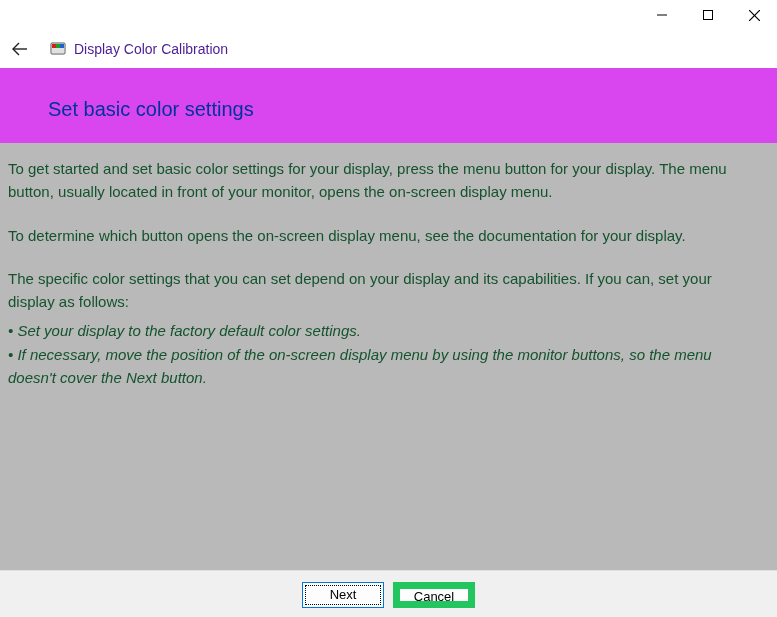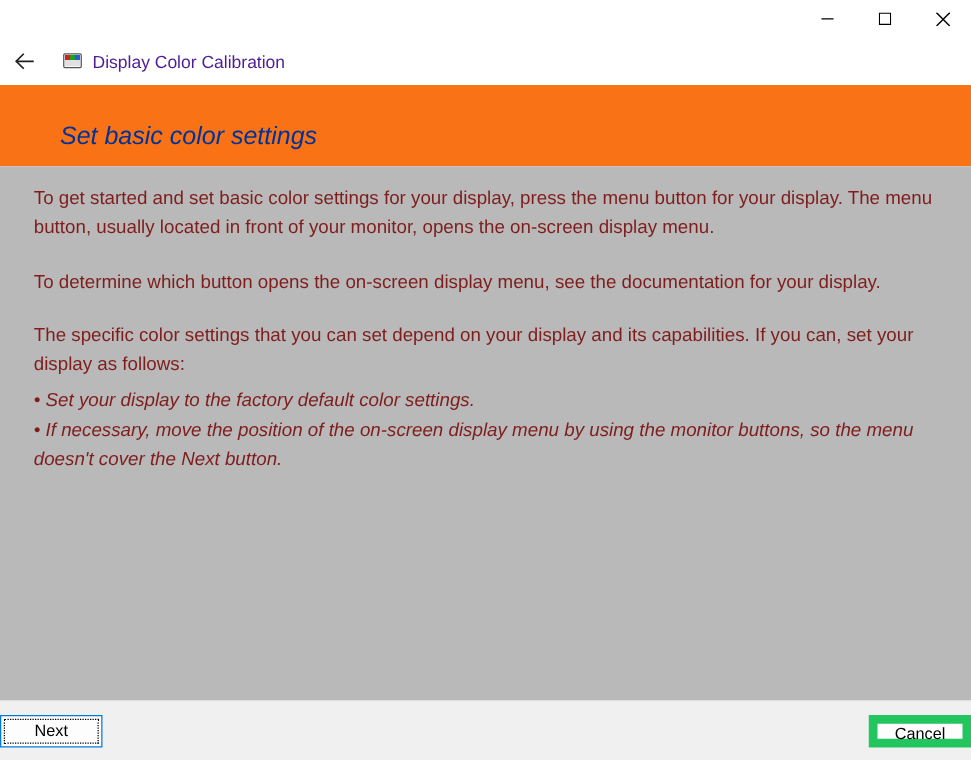--- a/index.html
+++ b/index.html
@@ -54,54 +54,53 @@
     }
     .app-icon {
       width: 16px;
       height: 16px;
     }
     .app-title {
       font-size: 14px;
       color: #4c1d95;
     }
     .heading-area {
-      background: #f97316;
-      padding: 30px 0 12px 48px;
-      font-style: italic;
+      background: #d946ef;
+      padding: 30px 0 22px 48px;
     }
     .heading {
       font-size: 20px;
       color: #003399;
       font-weight: 400;
     }
     .content-area {
       background: #b9b9b9;
-      padding: 14px 16px 0 27px;
+      padding: 14px 16px 0 8px;
       height: 427px;
-      color: #7f1d1d;
+      color: #14532d;
       line-height: 1.55;
       font-size: 15px;
     }
     .content-area p {
       margin-bottom: 20px;
     }
     .content-area .bullets {
       margin-top: -14px;
       margin-bottom: 14px;
     }
     .content-area .bullets div {
       line-height: 1.55;
       font-style: italic;
     }
     .footer {
       height: 48px;
       background: #f0f0f0;
       border-top: 1px solid #e0e0e0;
       display: flex;
-      justify-content: space-between;
+      justify-content: center;
       align-items: center;
       gap: 9px;
     }
     .btn {
       min-width: 82px;
       height: 26px;
       background: #fdfdfd;
       border: 7px solid #22c55e;
       font-family: inherit;
       font-size: 13px;

